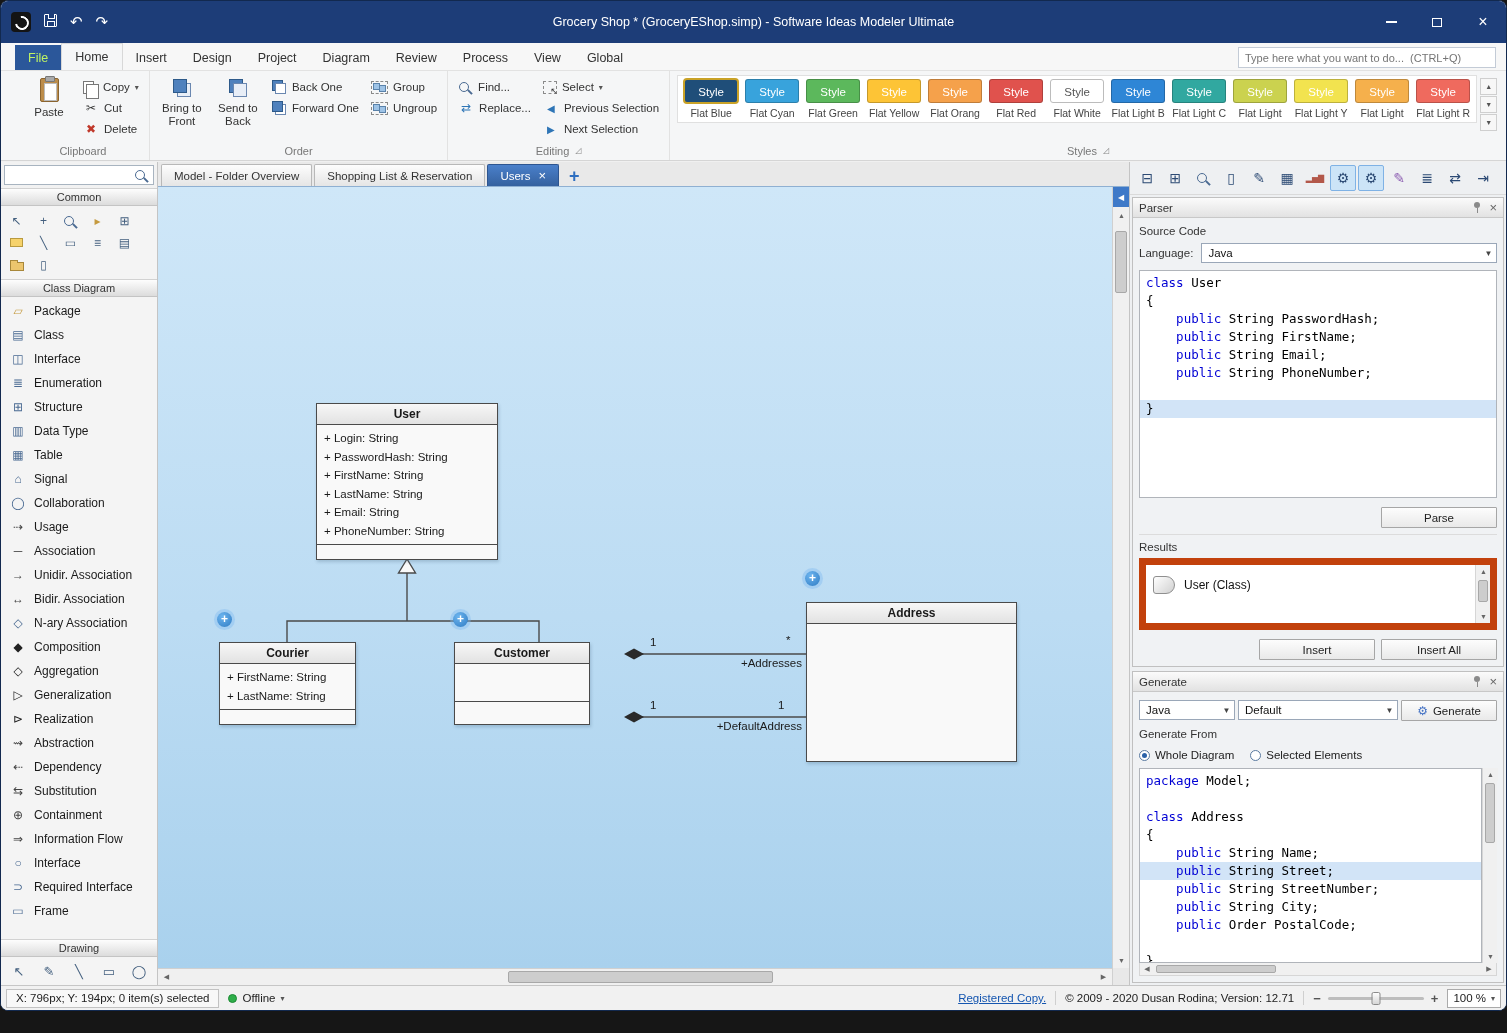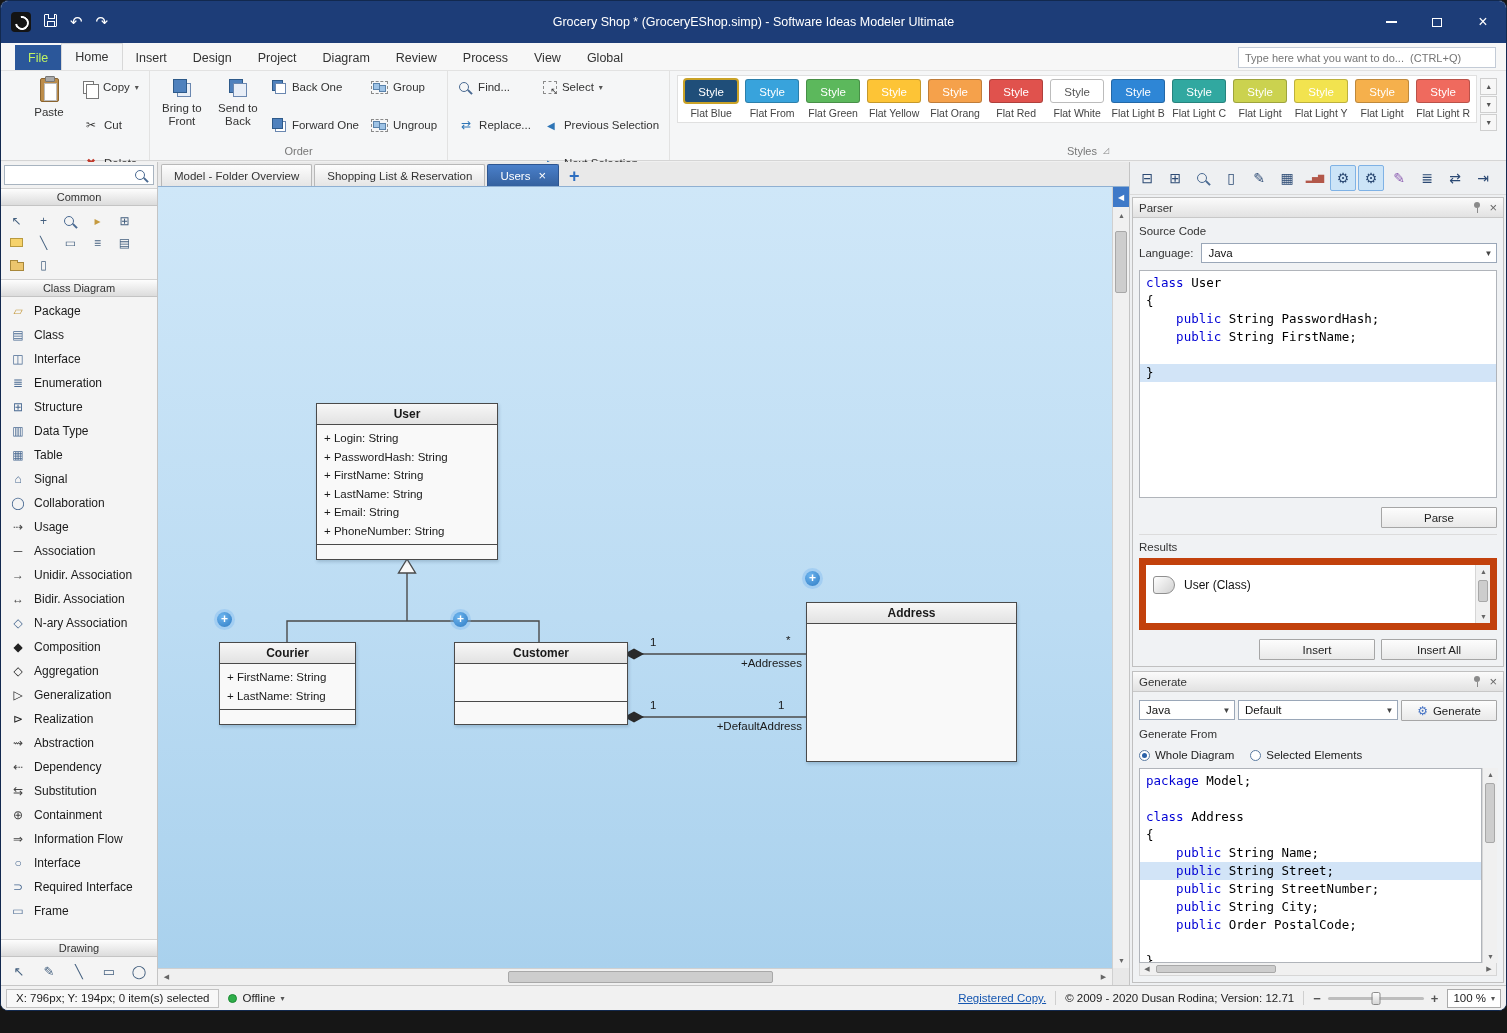--- a/index.html
+++ b/index.html
@@ -31,21 +31,21 @@
   .menu-search{position:absolute;right:10px;top:4px;width:258px;height:21px;background:#fff;border:1px solid #c3cbd6;display:flex;align-items:center;padding:0 6px}
   .menu-search input{border:none;outline:none;flex:1;font-size:11px;color:#333;font-family:"Liberation Sans",sans-serif;background:transparent}
 
   
   .ribbon{height:90px;background:#f5f6f7;border-bottom:1px solid #d5d5d5;display:flex;padding-left:16px}
   .rib-group{display:flex;flex-direction:column;border-right:1px solid #e2e2e2;padding:4px 7px 0}
   .rib-content{flex:1;display:flex;gap:6px;align-items:flex-start}
   .rib-label{height:18px;text-align:center;font-size:11px;color:#777;line-height:18px;display:flex;align-items:center;justify-content:center;gap:6px}
   .launcher{font-size:8px;color:#888}
   .rib-big{width:50px;display:flex;flex-direction:column;align-items:center;font-size:11.5px;color:#333;text-align:center;padding-top:3px;line-height:13px;gap:4px}
-  .rib-col{display:flex;flex-direction:column;gap:18px;padding-top:2px}
+  .rib-col{display:flex;flex-direction:column;gap:1px;padding-top:2px}
   .rib-small{display:flex;align-items:center;gap:5px;font-size:11.5px;color:#333;height:20px;padding:0 3px;white-space:nowrap}
   .dd{font-size:8px;color:#555}
   .gicon{display:inline-block;text-align:center}
   .rib-small .gicon{width:16px;font-size:12px}
   .gicon.del{color:#c0392b}
   .gicon.blue{color:#2e75b6;font-size:10px}
   .gicon.swap{color:#2e75b6}
   
   .icon-paste{position:relative;width:19px;height:24px;background:#bc8d4b;border:1px solid #8a6430;border-radius:2px;display:inline-block}
   .icon-paste::before{content:"";position:absolute;top:-3px;left:4.5px;width:8px;height:4px;background:#a9a9a9;border:1px solid #777;border-radius:1px}
@@ -118,21 +118,21 @@
   .corner{height:17px;background:#e8e8e8}
 
   
   .uml{position:absolute;border:1.4px solid #4a4a4a;background:#f9f9f9;display:flex;flex-direction:column;box-shadow:1px 2px 3px rgba(60,90,120,.25)}
   .uml .head{height:21px;line-height:20px;text-align:center;font-weight:bold;font-size:12px;background:linear-gradient(#f7f7f7,#e2e2e2);border-bottom:1px solid #4a4a4a}
   .uml .attrs{padding:4px 0;border-bottom:1px solid #4a4a4a}
   .uml .attrs .attr{padding:1px 7px;line-height:16.5px;white-space:nowrap}
   .uml .ops{flex:1}
   .uml.user{left:158px;top:216px;width:182px;height:157px}
   .uml.courier{left:61px;top:455px;width:137px;height:83px}
-  .uml.customer{left:296px;top:455px;width:174px;height:83px}
+  .uml.customer{left:296px;top:455px;width:136px;height:83px}
   .uml.customer .attrs{min-height:38px}
   .uml.address{left:648px;top:415px;width:211px;height:160px}
   .clabel{position:absolute;font-size:11.5px;color:#1a1a1a}
   .clabel.right{text-align:right}
   .plus-badge{position:absolute;width:15px;height:15px;border-radius:50%;background:radial-gradient(circle at 35% 30%,#6cb4ee,#2f7cc4);color:#fff;font-weight:bold;font-size:12px;line-height:15px;text-align:center;box-shadow:0 0 0 3px rgba(125,185,240,.4)}
 
   
   .right-panel{width:377px;background:#eef0f2;border-left:1px solid #c4c4c4;display:flex;flex-direction:column}
   .rp-toolbar{height:33px;display:flex;align-items:center;gap:2px;padding:0 4px;border-bottom:1px solid #dadada}
   .rp-toolbar .icon-cell{width:26px;height:26px;display:flex;align-items:center;justify-content:center;font-size:14px;color:#2c4a74;border:1px solid transparent;border-radius:2px}
@@ -341,21 +341,21 @@
     <div class="rib-group" style="border-right:none;flex:1">
       <div class="rib-content">
         <div class="styles-wrap">
           <div class="style-gallery">
               <div class="style-item">
                 <div class="style-btn sel" style="background: rgb(31, 78, 121); color: rgb(255, 255, 255);">Style</div>
                 <div class="style-name">Flat Blue</div>
               </div>
               <div class="style-item">
                 <div class="style-btn" style="background: rgb(56, 163, 220); color: rgb(255, 255, 255);">Style</div>
-                <div class="style-name">Flat From</div>
+                <div class="style-name">Flat Cyan</div>
               </div>
               <div class="style-item">
                 <div class="style-btn" style="background: rgb(92, 184, 92); color: rgb(255, 255, 255);">Style</div>
                 <div class="style-name">Flat Green</div>
               </div>
               <div class="style-item">
                 <div class="style-btn" style="background: rgb(253, 196, 54); color: rgb(255, 255, 255);">Style</div>
                 <div class="style-name">Flat Yellow</div>
               </div>
               <div class="style-item">
@@ -732,20 +732,22 @@
             <div class="select">
               <span>Java</span>
               <span class="sel-arrow">▼</span>
             </div>
           </div>
           <div class="code-box parser-code">
               <div class="code-line"><span class="kw">class</span> User</div>
               <div class="code-line">{</div>
               <div class="code-line">    <span class="kw">public</span> String PasswordHash;</div>
               <div class="code-line">    <span class="kw">public</span> String FirstName;</div>
+              <div class="code-line">    <span class="kw">public</span> String Email;</div>
+              <div class="code-line">    <span class="kw">public</span> String PhoneNumber;</div>
               <div class="code-line">&nbsp;</div>
               <div class="code-line hl">}</div>
             </div>
           <div class="parse-row">
             <div class="btn">
                 <span>Parse</span>
               </div>
           </div>
           <div class="results-divider"></div>
           <div class="sec-label">Results</div>

